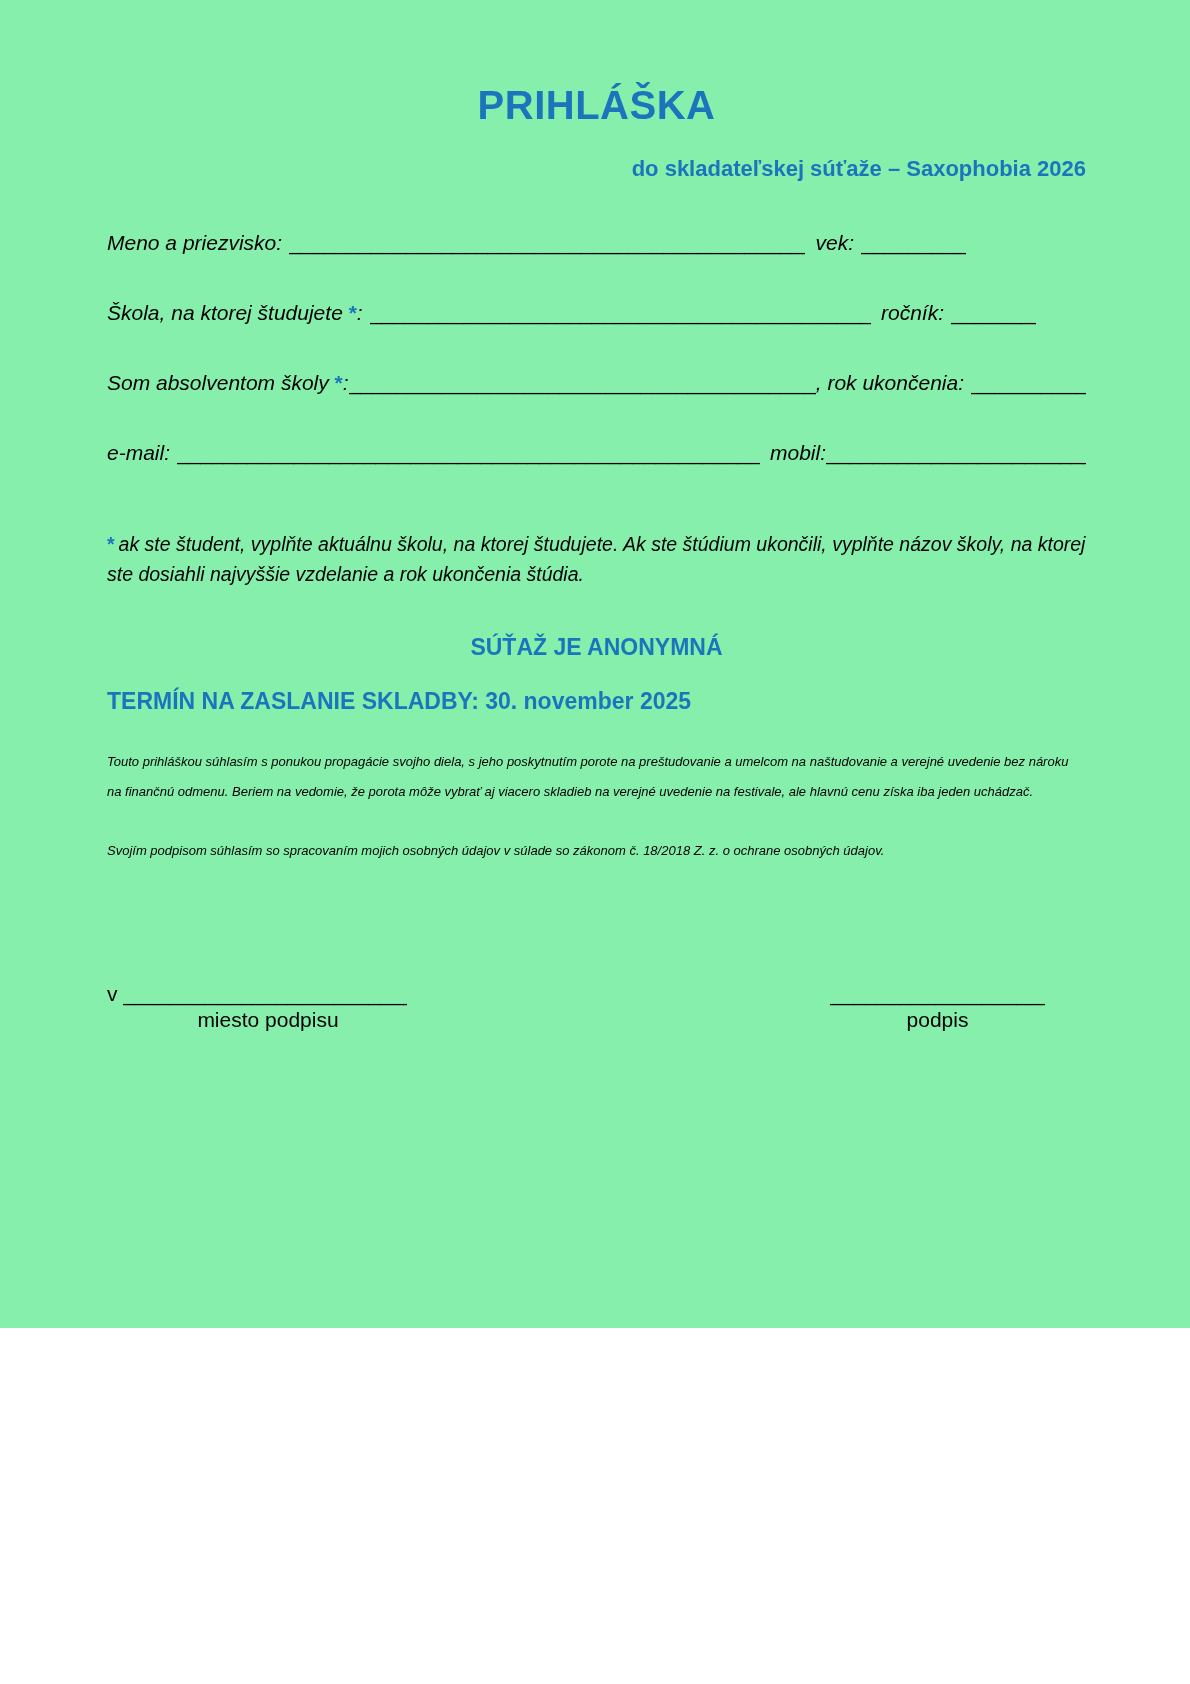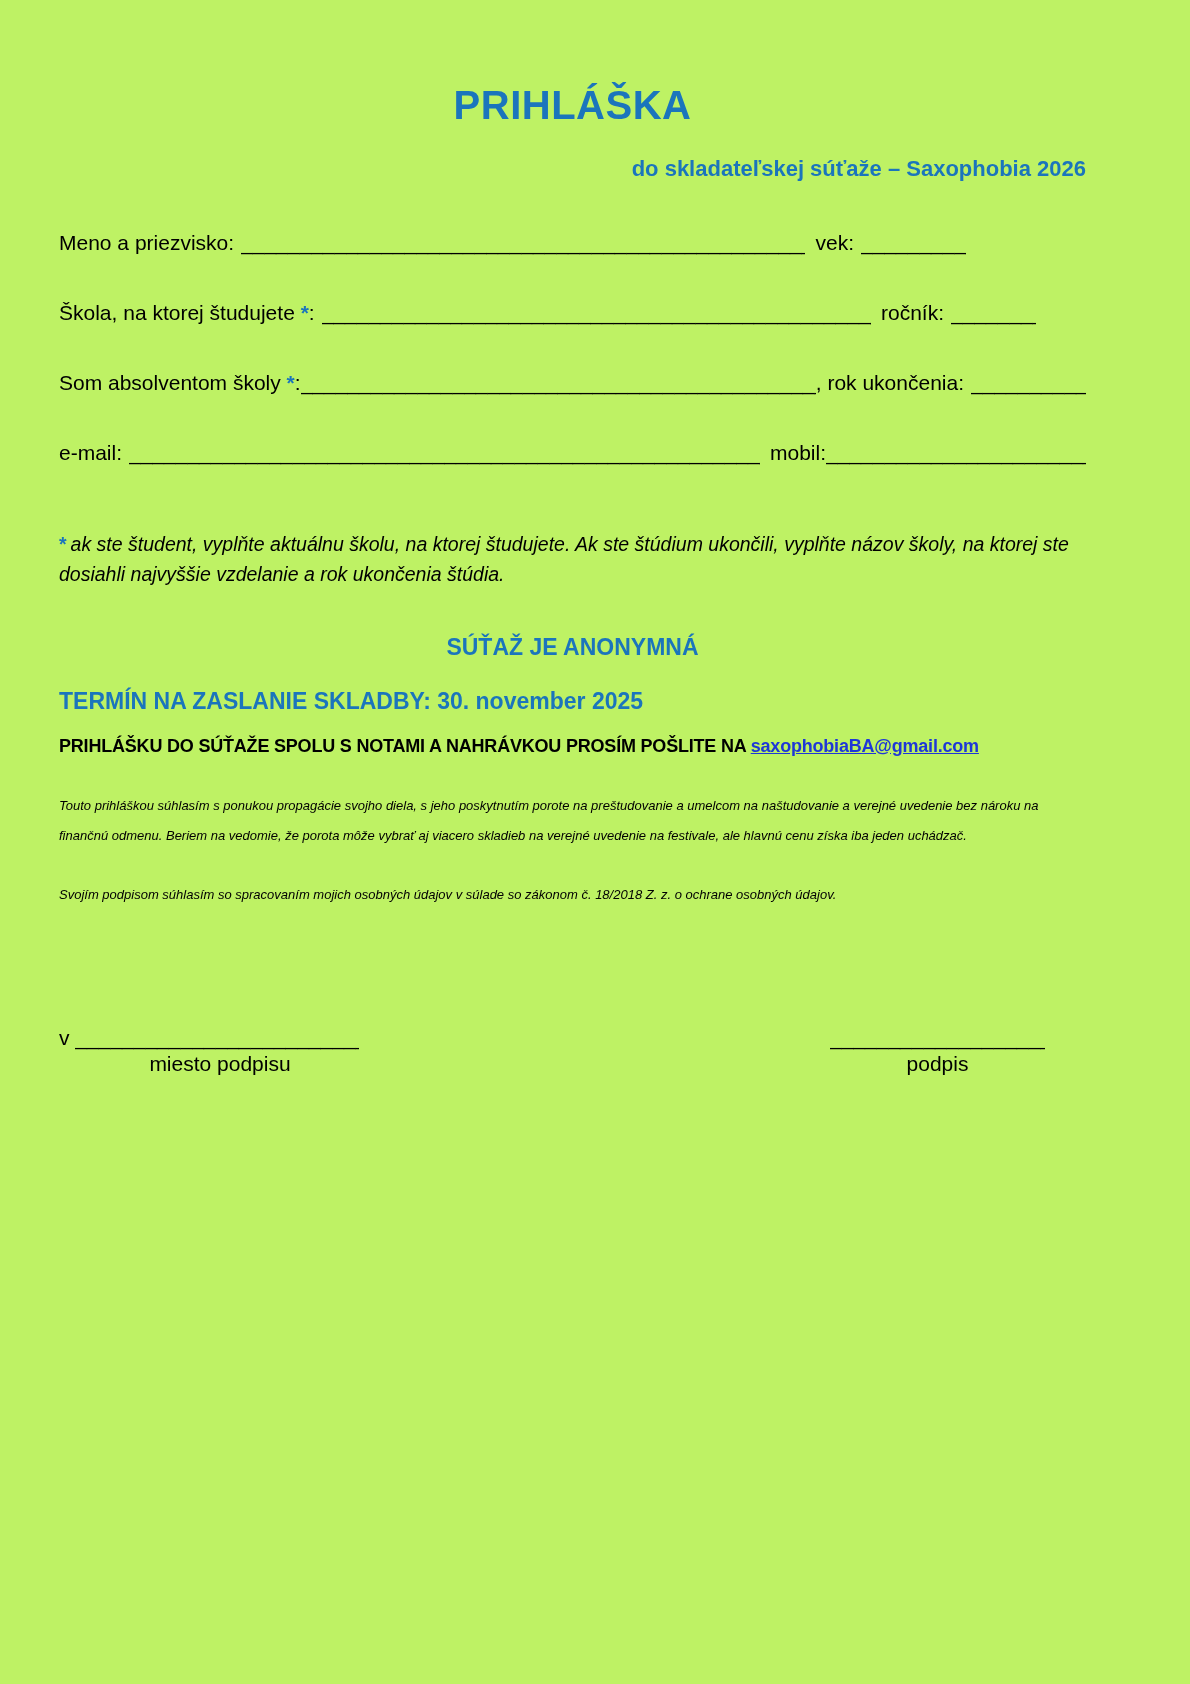--- a/index.html
+++ b/index.html
@@ -1,35 +1,35 @@
 <!DOCTYPE html>
 <html><head>
 <meta charset="utf-8">
 <style>
   html,body{margin:0;padding:0;background:#fff;}
   .page{
-    width:1190px;height:1684px;box-sizing:border-box;
-    padding:82px 104px 40px 59px;background:#bef264;color:#000;
+    width:1190px;height:1328px;box-sizing:border-box;
+    padding:82px 104px 40px 107px;background:#86efac;color:#000;
     font-family:"Liberation Sans",sans-serif;font-size:21px;line-height:26px;
     overflow:hidden;
   }
   .title{
     font-size:40px;line-height:46px;font-weight:700;text-align:center;
     color:#1b75bc;margin:0;letter-spacing:.5px;
   }
   .subtitle{
     font-size:22px;line-height:34px;font-weight:700;text-align:right;
     color:#1b75bc;margin:24px 0 0 0;
   }
   .form{margin-top:44px;}
   .row{display:flex;align-items:baseline;margin-bottom:44px;}
   .row:last-child{margin-bottom:10px;}
   .row1{padding-right:120px;}
   .row2{padding-right:50px;text-align:right;}
-  .lbl{white-space:pre;}
+  .lbl{white-space:pre;font-style:italic;}
   .lbl.after{margin-left:10px;}
   .lbl.gapr{margin-right:7px;}
   .ast{color:#1b75bc;font-weight:700;}
   .blank{
     overflow:hidden;white-space:nowrap;letter-spacing:0;
   }
   .grow{flex:1 1 0;min-width:0;}
   .w105{flex:0 0 105px;}
   .w85{flex:0 0 85px;}
   .w115{flex:0 0 115px;}
@@ -106,21 +106,20 @@
     </div>
 
   </div>
 
   <p class="footnote"><span class="ast">*</span><span>ak ste študent, vyplňte aktuálnu školu, na ktorej študujete. Ak ste štúdium ukončili, vyplňte názov školy, na ktorej ste dosiahli najvyššie vzdelanie a rok ukončenia štúdia.</span></p>
 
   <h3 class="heading h-anon">SÚŤAŽ JE ANONYMNÁ</h3>
 
   <h3 class="heading h-term">TERMÍN NA ZASLANIE SKLADBY: 30. november 2025</h3>
 
-  <p class="submission"><span>PRIHLÁŠKU DO SÚŤAŽE SPOLU S NOTAMI A NAHRÁVKOU PROSÍM POŠLITE NA </span><a class="email-link">saxophobiaBA@gmail.com</a></p>
 
   <p class="para">Touto prihláškou súhlasím s ponukou propagácie svojho diela, s jeho poskytnutím porote na preštudovanie a umelcom na naštudovanie a verejné uvedenie bez nároku na finančnú odmenu. Beriem na vedomie, že porota môže vybrať aj viacero skladieb na verejné uvedenie na festivale, ale hlavnú cenu získa iba jeden uchádzač.</p>
 
   <p class="para gdpr">Svojím podpisom súhlasím so spracovaním mojich osobných údajov v súlade so zákonom č. 18/2018 Z. z. o ochrane osobných údajov.</p>
 
   <div class="sig-row">
     <div class="sig-left">
       <div class="sig-line">
         <span class="pre">v </span>
         <span class="blank grow">______________________________</span>

